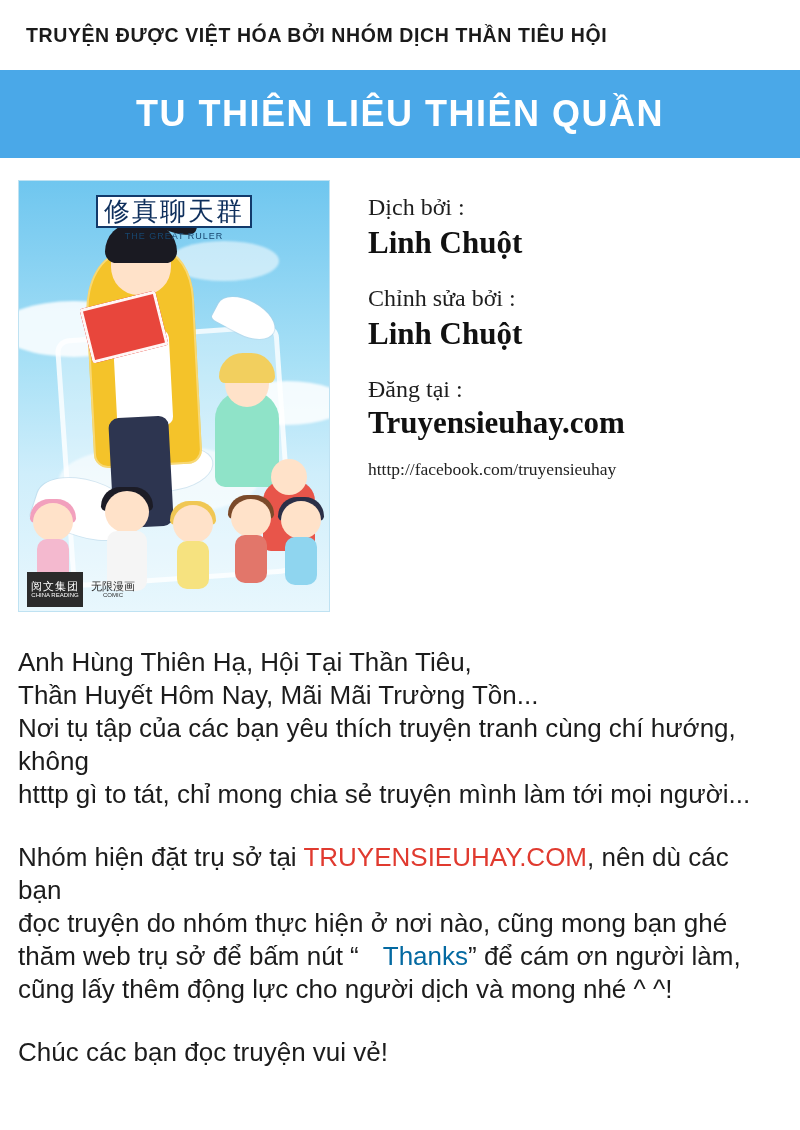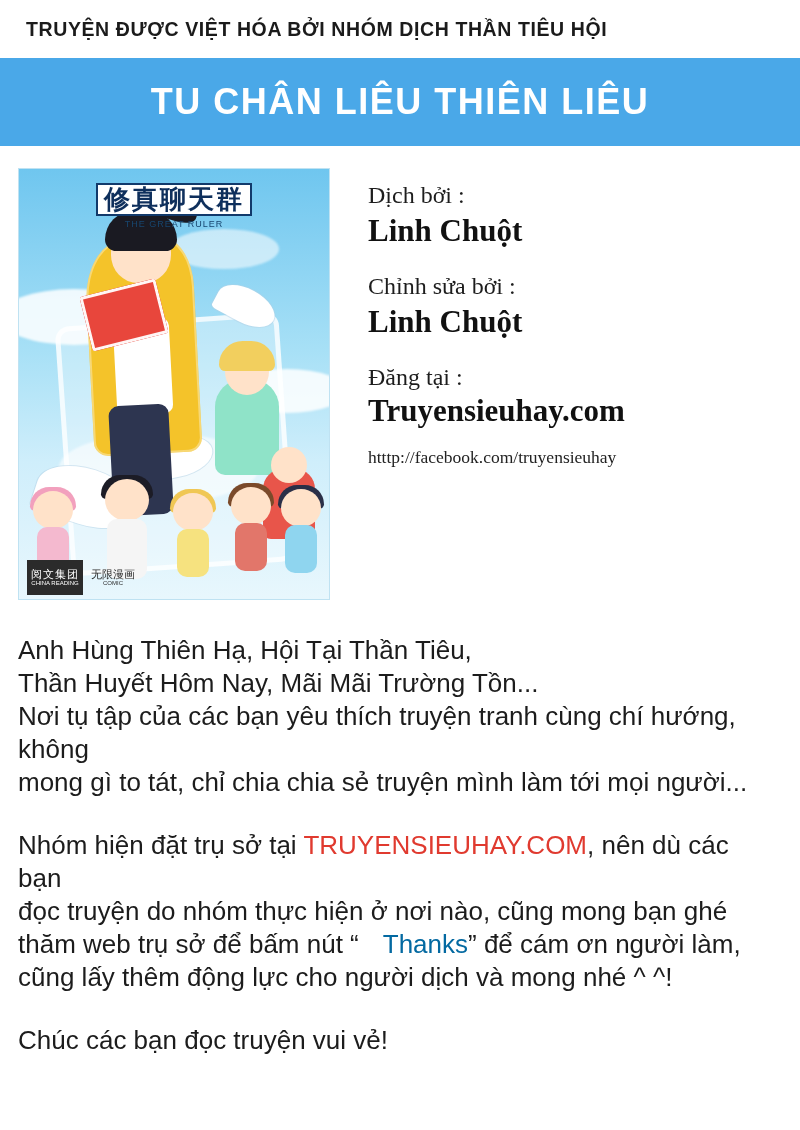--- a/index.html
+++ b/index.html
@@ -14,21 +14,21 @@
   .page {
     position: relative;
     width: 800px;
     height: 1130px;
     background: #ffffff;
     overflow: hidden;
   }
 
   
   .top-credit {
-    height: 58px;
+    height: 70px;
     display: flex;
     align-items: center;
     padding-left: 26px;
     font-size: 19.5px;
     font-weight: bold;
     letter-spacing: 0.6px;
     color: #1b1b1b;
     font-family: "Liberation Sans", sans-serif;
   }
 
@@ -81,21 +81,21 @@
     left: 50%;
     transform: translateX(-50%);
     width: 190px;
     text-align: center;
   }
   .cover-logo .cn {
     display: inline-block;
     background: #ffffff;
     color: #0e2f5c;
     font-size: 26px;
-    font-weight: bold;
+    font-weight: normal;
     letter-spacing: 2px;
     padding: 1px 6px;
     font-family: "Liberation Sans", sans-serif;
     border: 2px solid #123a6b;
     line-height: 1.05;
   }
   .cover-logo .sub {
     display: block;
     margin-top: 3px;
     color: #17466f;
@@ -361,21 +361,21 @@
 </head>
 <body>
 
 <div class="page">
 
   <div class="top-credit">
     <span>TRUYỆN ĐƯỢC VIỆT HÓA BỞI NHÓM DỊCH THẦN TIÊU HỘI</span>
   </div>
 
   <div class="title-banner">
-    <span class="title-text">TU CHÂN LIÊU THIÊN LIÊU</span>
+    <span class="title-text">TU THIÊN LIÊU THIÊN QUẦN</span>
   </div>
 
   <div class="info-row">
 
     <div class="cover">
       <div class="cloud c1"></div>
       <div class="cloud c2"></div>
       <div class="cloud c3"></div>
       <div class="cloud c4"></div>
 
@@ -455,21 +455,21 @@
       <p class="credit-value site">Truyensieuhay.com</p>
       <p class="fb-link">htttp://facebook.com/truyensieuhay</p>
     </div>
   </div>
 
   <div class="body-text">
     <p>
       <span>Anh Hùng Thiên Hạ, Hội Tại Thần Tiêu,</span><br>
       <span>Thần Huyết Hôm Nay, Mãi Mãi Trường Tồn...</span><br>
       <span>Nơi tụ tập của các bạn yêu thích truyện tranh cùng chí hướng, không</span><br>
-      <span>mong gì to tát, chỉ chia chia sẻ truyện mình làm tới mọi người...</span>
+      <span>htttp gì to tát, chỉ mong chia sẻ truyện mình làm tới mọi người...</span>
     </p>
     <p>
       <span>Nhóm hiện đặt trụ sở tại </span><span class="hl-red">TRUYENSIEUHAY.COM</span><span>, nên dù các bạn</span><br>
       <span>đọc truyện do nhóm thực hiện ở nơi nào, cũng mong bạn ghé</span><br>
       <span>thăm web trụ sở để bấm nút “</span><span class="hl-teal">Thanks</span><span>” để cám ơn người làm,</span><br>
       <span>cũng lấy thêm động lực cho người dịch và mong nhé  ^  ^!</span>
     </p>
     <p>Chúc các bạn đọc truyện vui vẻ!</p>
   </div>
 

